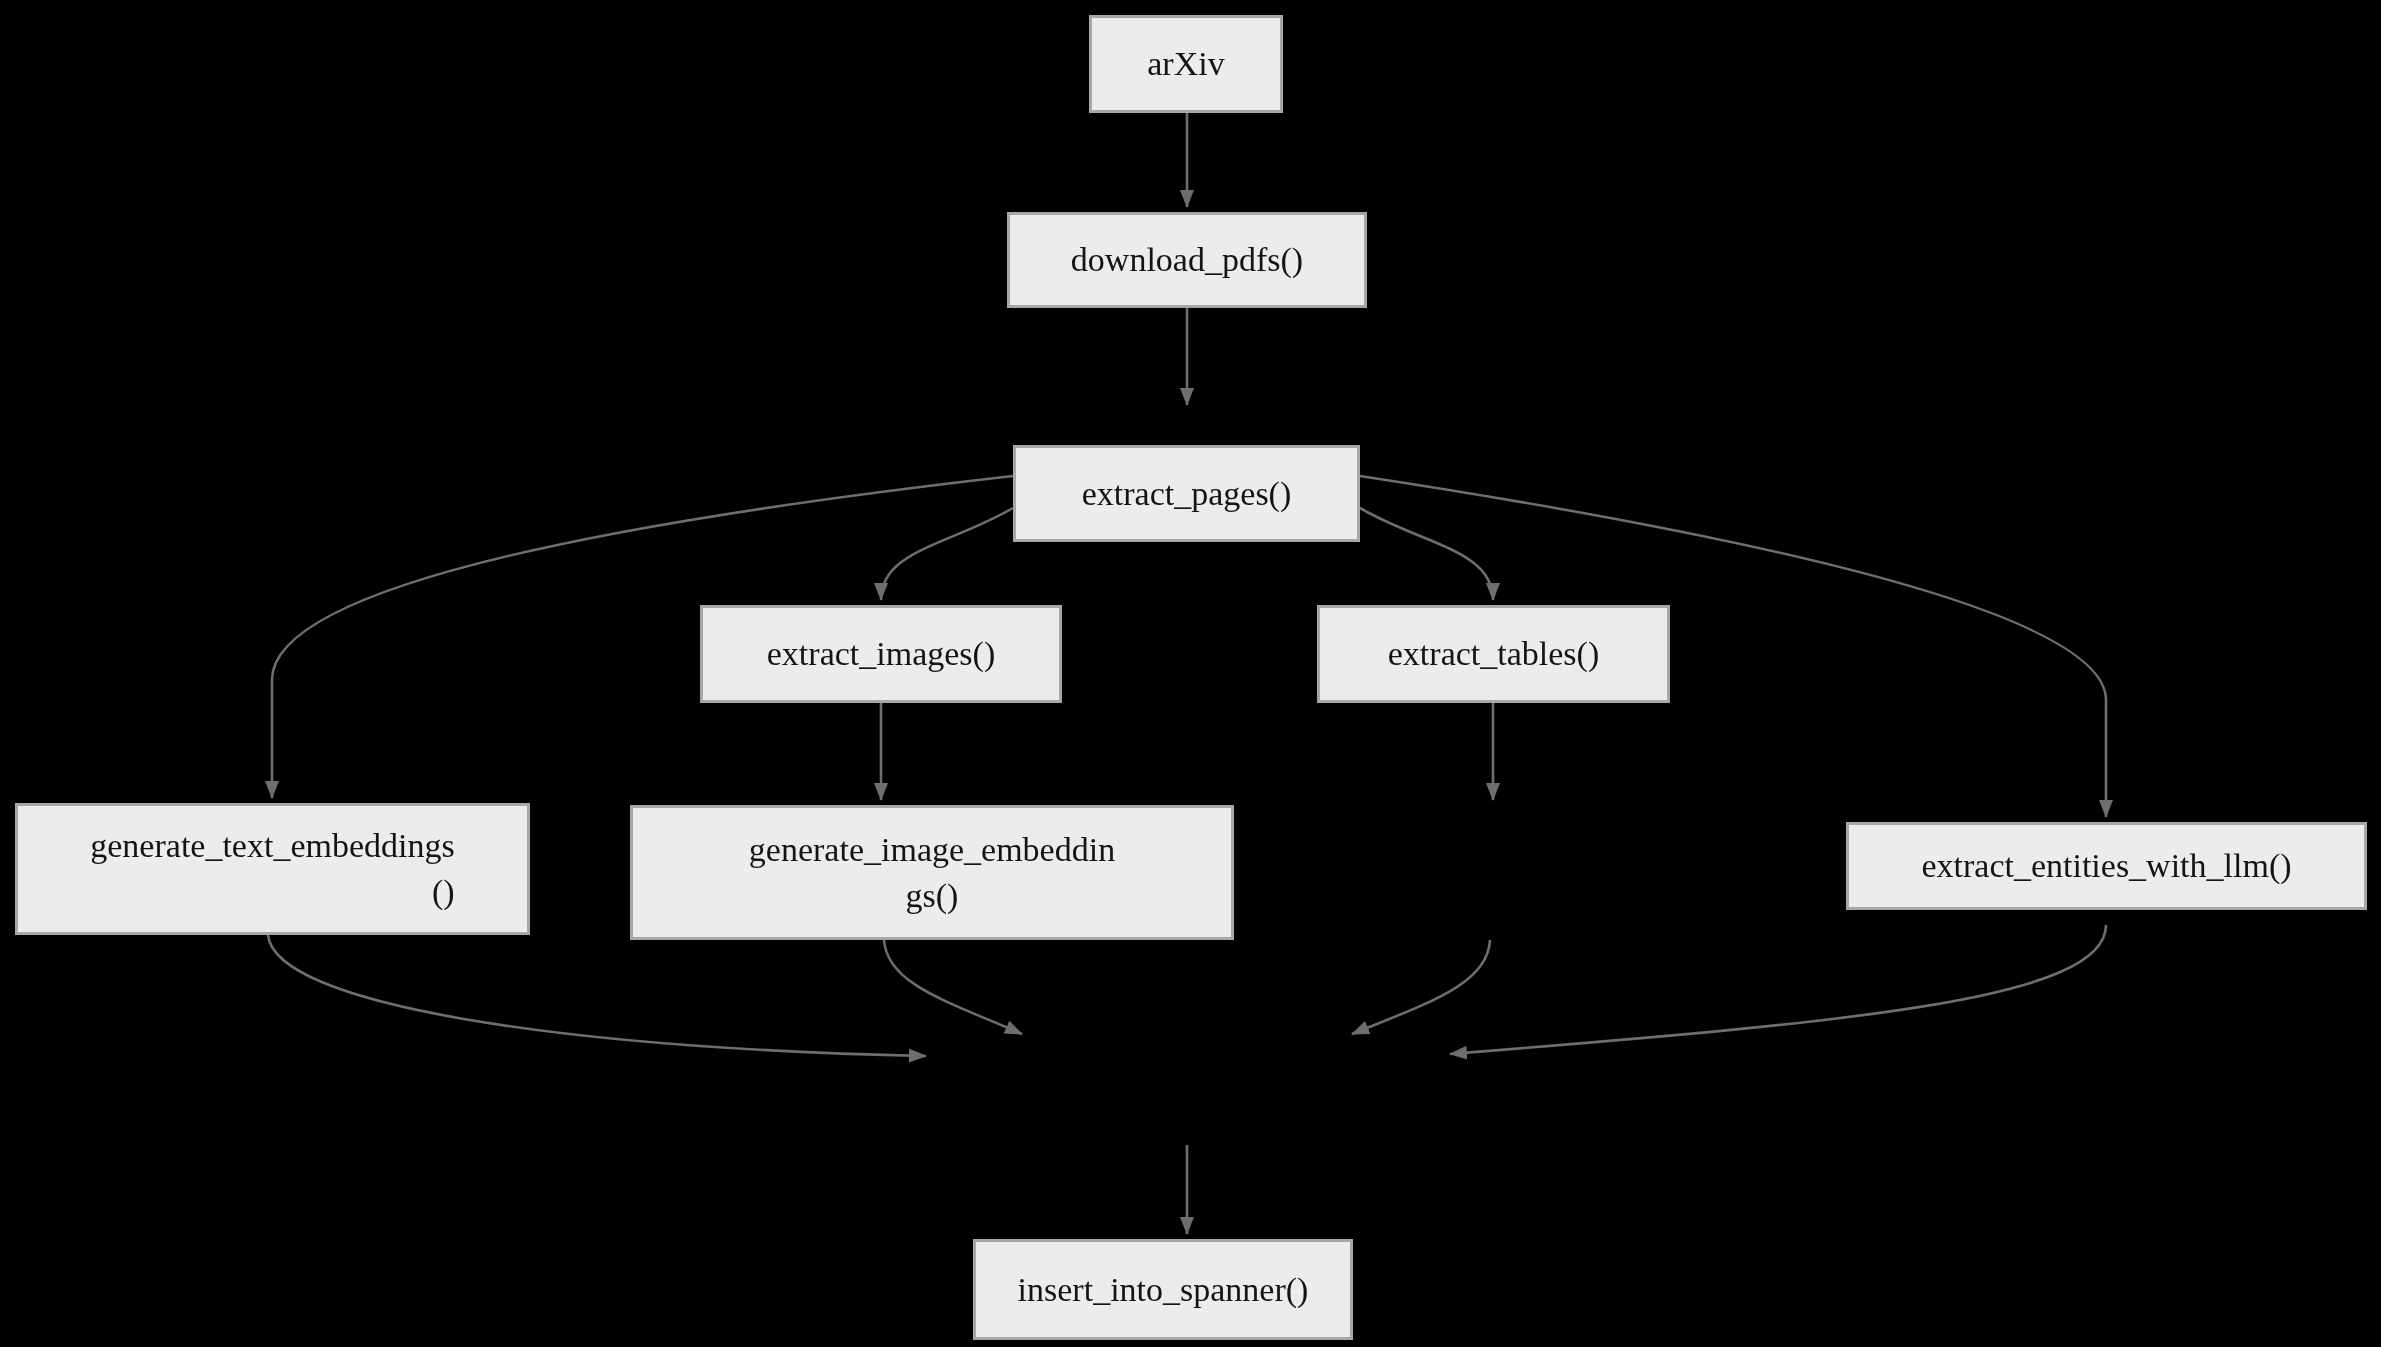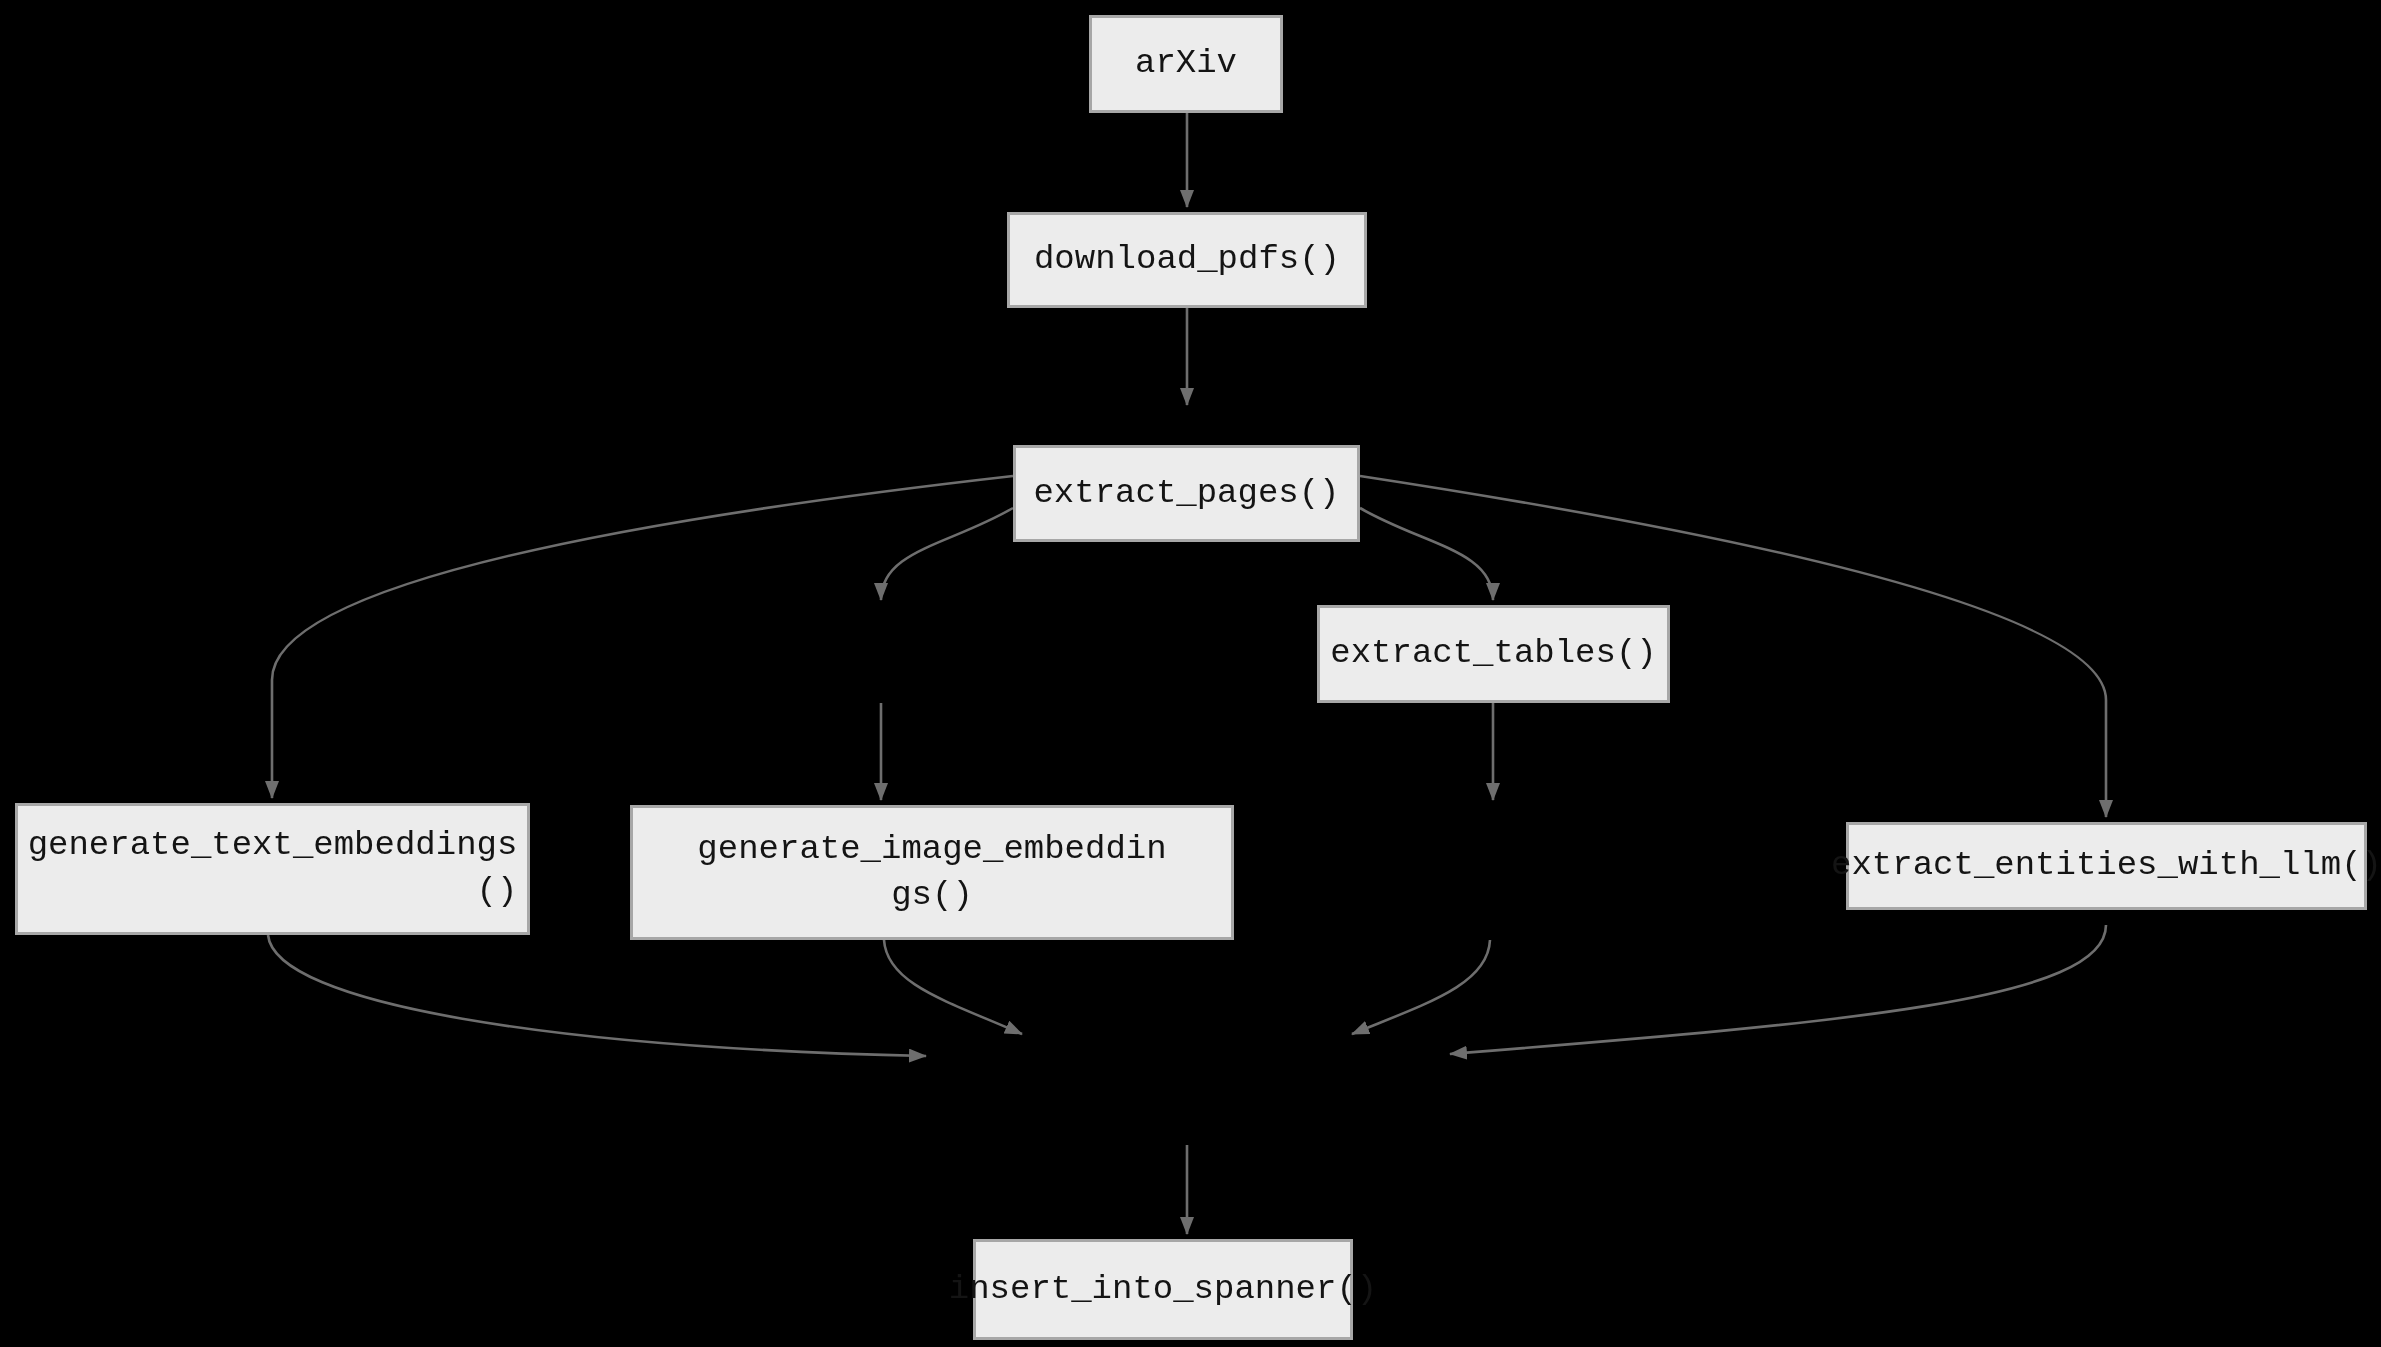--- a/index.html
+++ b/index.html
@@ -11,21 +11,21 @@
     --text: #141414;
   }
   * { margin: 0; padding: 0; box-sizing: border-box; }
   html, body { background: var(--bg); }
   .stage {
     position: relative;
     width: 2381px;
     height: 1347px;
     background: var(--bg);
     overflow: hidden;
-    font-family: Liberation Mono, monospace;
+    font-family: Liberation Serif, serif;
   }
   .edges {
     position: absolute;
     left: 0; top: 0;
     width: 2381px;
     height: 1347px;
   }
   .edge-path {
     fill: none;
     stroke: var(--edge);
@@ -92,20 +92,23 @@
   </div>
 
   <div class="node node-download">
     <span class="node-label">download_pdfs()</span>
   </div>
 
   <div class="node node-pages">
     <span class="node-label">extract_pages()</span>
   </div>
 
+  <div class="node node-images">
+    <span class="node-label">extract_images()</span>
+  </div>
 
   <div class="node node-tables">
     <span class="node-label">extract_tables()</span>
   </div>
 
   <div class="node node-gen-text">
     <span class="node-label">generate_text_embeddings
 ()</span>
   </div>
 

